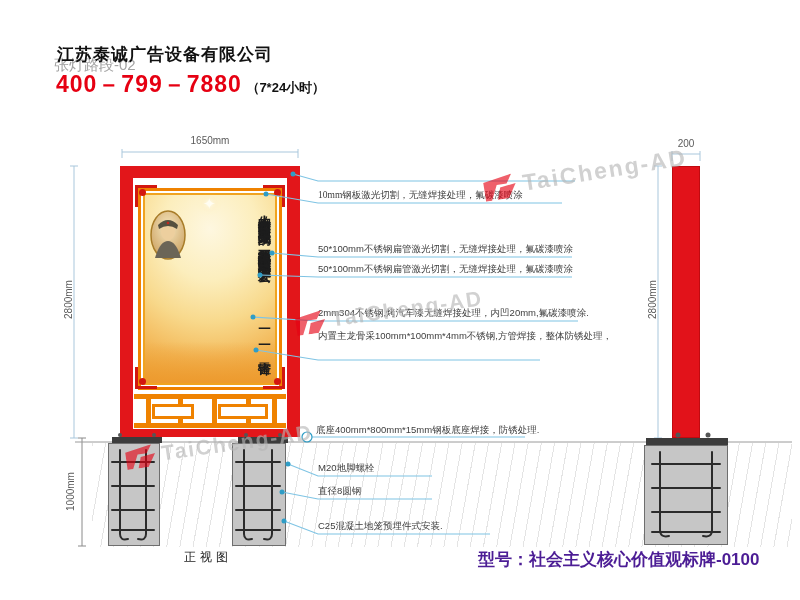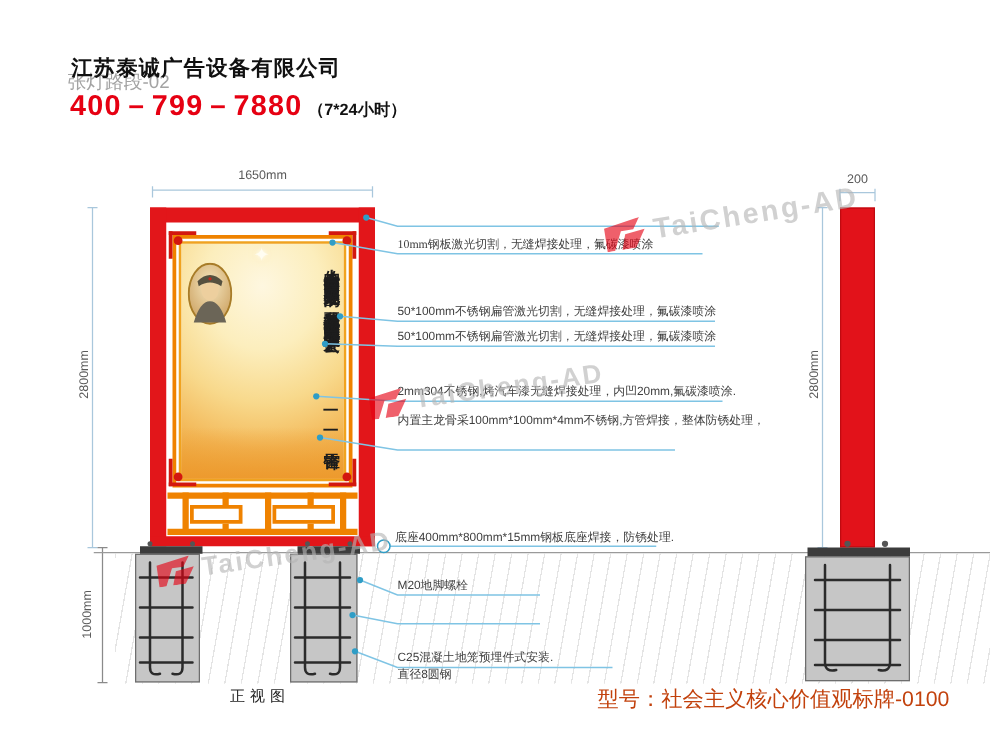--- a/index.html
+++ b/index.html
@@ -39,21 +39,21 @@
   .sig{margin-inline-start:30px;}
   
   .column{left:672px;top:166px;width:28px;height:272px;background:#e2121a;border:1px solid #c00a10;box-sizing:border-box;z-index:3;}
   
   .dim{font-size:10px;color:#5a5a5a;z-index:5;text-align:center;}
   .rot{transform:rotate(-90deg);}
   
   .callout{font-size:9.5px;color:#3e3e3e;white-space:nowrap;z-index:5;}
   
   .viewLabel{left:184px;top:549px;font-size:12px;color:#222;letter-spacing:4px;z-index:5;}
-  .model{left:478px;top:548px;font-size:17px;font-weight:normal;color:#c2410c;z-index:5;}
+  .model{left:478px;top:548px;font-size:17px;font-weight:bold;color:#4c1d95;z-index:5;}
   
   .wm{display:flex;align-items:center;gap:6px;z-index:6;opacity:.62;}
   .wmText{font-size:23px;font-weight:bold;color:#b5b5b5;letter-spacing:2px;white-space:nowrap;}
   svg.overlay{position:absolute;left:0;top:0;z-index:4;pointer-events:none;}
 </style>
 </head>
 <body>
 
 <div id="canvas">
 
@@ -179,21 +179,21 @@
   <div class="abs dim" style="left:672px;top:138px;width:28px;">200</div>
   <div class="abs dim rot" style="left:622px;top:294px;width:60px;">2800mm</div>
 
   <div class="abs callout" style="left:318px;top:189px;font-family:Liberation Serif, serif;">10mm钢板激光切割，无缝焊接处理，氟碳漆喷涂</div>
   <div class="abs callout" style="left:318px;top:243px;">50*100mm不锈钢扁管激光切割，无缝焊接处理，氟碳漆喷涂</div>
   <div class="abs callout" style="left:318px;top:263px;">50*100mm不锈钢扁管激光切割，无缝焊接处理，氟碳漆喷涂</div>
   <div class="abs callout" style="left:318px;top:307px;text-align:right;">2mm304不锈钢,烤汽车漆无缝焊接处理，内凹20mm,氟碳漆喷涂.</div>
   <div class="abs callout" style="left:318px;top:330px;">内置主龙骨采100mm*100mm*4mm不锈钢,方管焊接，整体防锈处理，</div>
   <div class="abs callout" style="left:316px;top:424px;">底座400mm*800mm*15mm钢板底座焊接，防锈处理.</div>
   <div class="abs callout" style="left:318px;top:462px;">M20地脚螺栓</div>
-  <div class="abs callout" style="left:318px;top:485px;margin-top:48px;">直径8圆钢</div>
+  <div class="abs callout" style="left:318px;top:485px;">直径8圆钢</div>
   <div class="abs callout" style="left:318px;top:520px;">C25混凝土地笼预埋件式安装.</div>
 
   <div class="abs viewLabel">正视图</div>
   <div class="abs model">型号：社会主义核心价值观标牌-0100</div>
 
   <div class="abs wm" style="left:482px;top:160px;transform:rotate(-9deg);">
     <svg width="34" height="24" viewBox="0 0 34 24">
       <path d="M1,5 L30,0 L24,9 L14,9 L7,24 L1,24 Z" fill="#e60012"></path>
       <path d="M17,12 L33,10 L24,24 L13,24 Z" fill="#e60012"></path>
     </svg>

